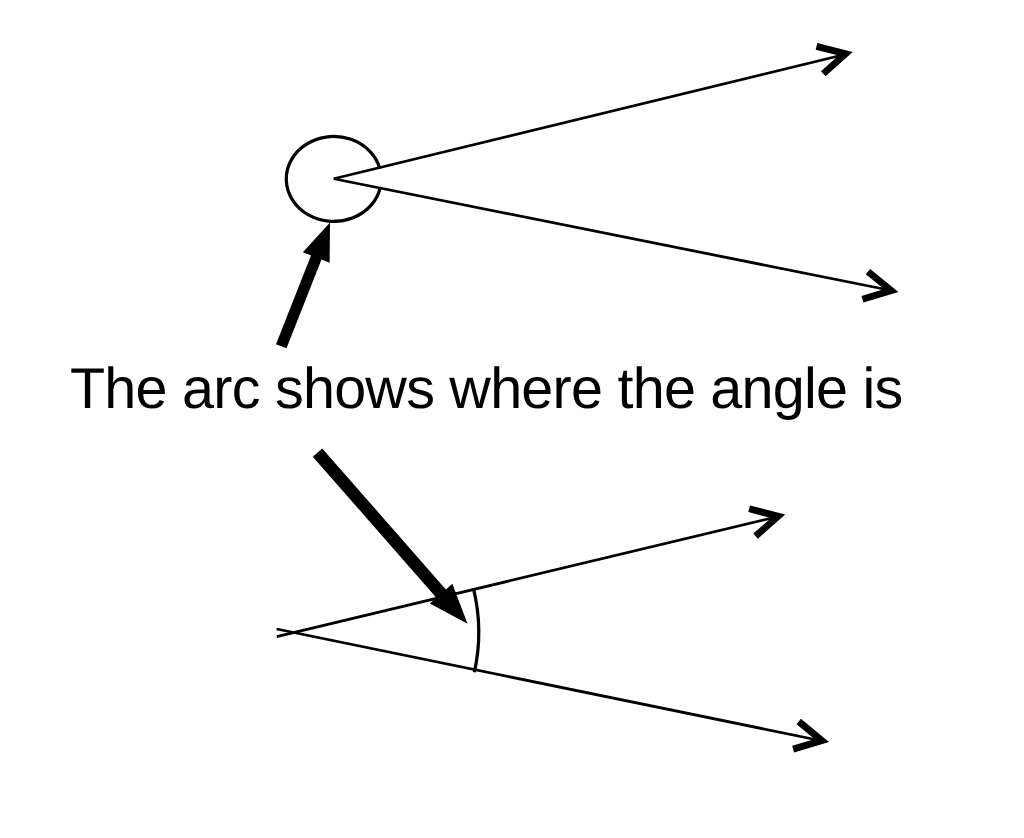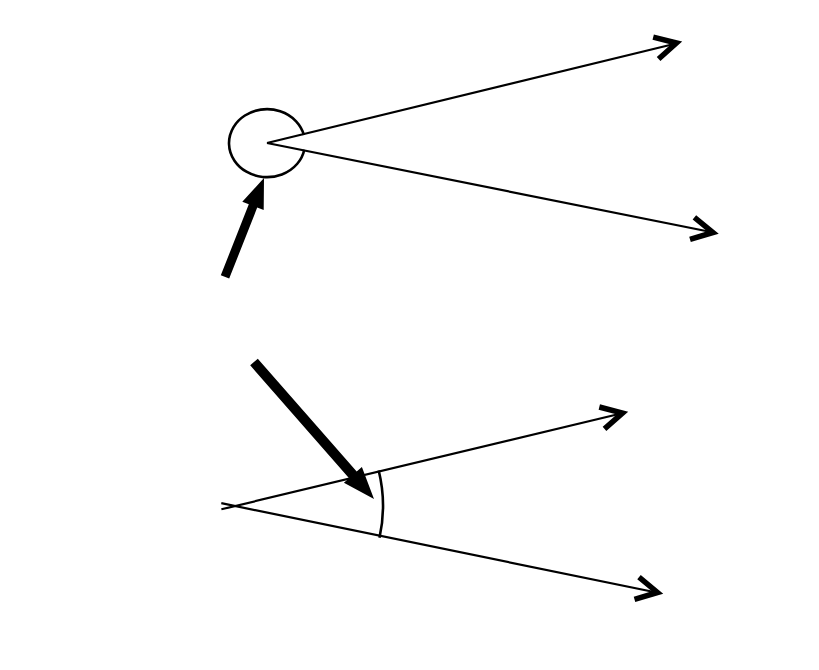--- a/index.html
+++ b/index.html
@@ -83,14 +83,15 @@
       <line class="thin" x1="221.3" y1="503.2" x2="654" y2="592"></line>
       <polyline class="chev" points="639.0,577.2 657.5,592.5 634.5,599.3"></polyline>
 
       <path class="arcline" d="M 378.7 470.5 A 148 148 0 0 1 379.5 537.8"></path>
     </g>
 
     <polygon class="solid" points="257.8,358.7 356.7,471.6 361.9,467.0 374,499 343.9,482.8 349.1,478.2 250.2,365.3"></polygon>
 
   </svg>
 
+  <div class="caption">The arc shows where the angle is</div>
 
 </div>
 
 </body></html>

